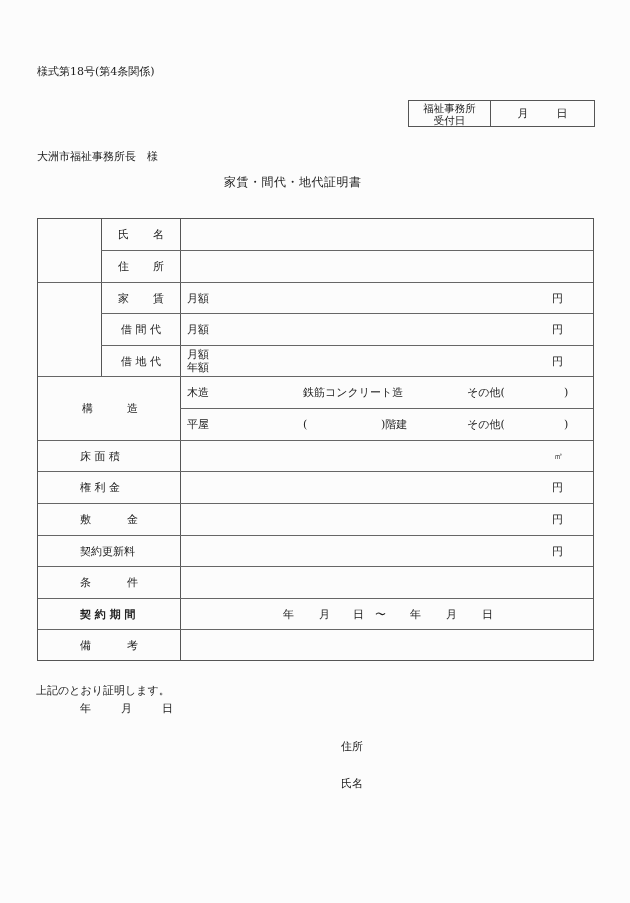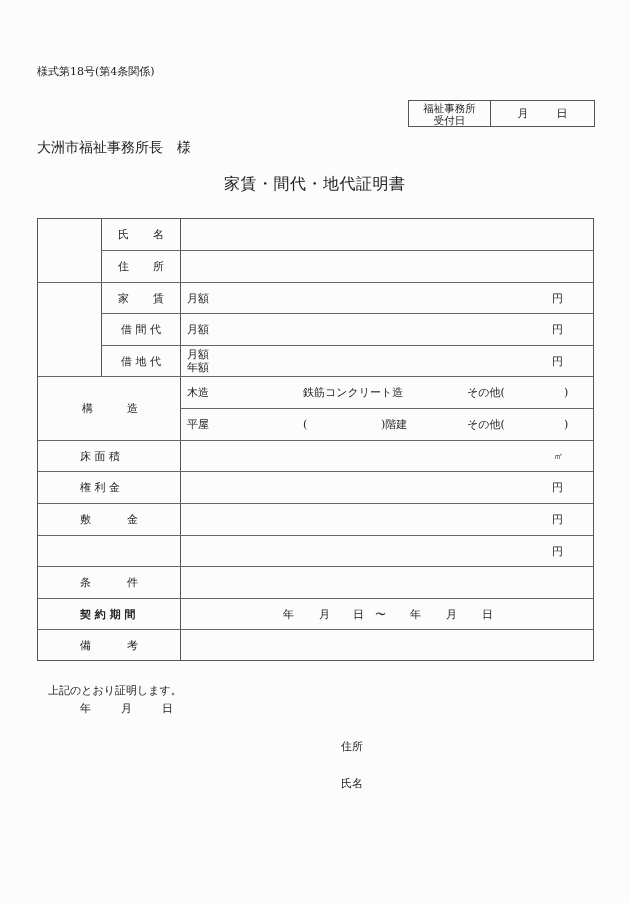--- a/index.html
+++ b/index.html
@@ -5,34 +5,34 @@
   html, body { margin: 0; padding: 0; background: #fcfcfc; }
   body { width: 630px; height: 903px; position: relative; overflow: hidden;
          font-family: "DejaVu Serif", "Liberation Serif", serif; color: #222; font-size: 11px; }
   .abs { position: absolute; white-space: nowrap; }
   .form-no { left: 37px; top: 64px; font-size: 11px; }
   .recv-box { position: absolute; left: 408px; top: 100px; width: 187px; height: 27px;
               border: 1px solid #555; display: flex; box-sizing: border-box; }
   .recv-label { width: 82px; border-right: 1px solid #555; text-align: center;
                 font-size: 10.5px; line-height: 12px; padding-top: 1px; box-sizing: border-box; }
   .recv-date { flex: 1; display: flex; align-items: center; justify-content: center; gap: 28px; font-size: 11px; }
-  .addressee { left: 37px; top: 139px; font-size: 14px; }
-  .title { left: 224px; top: 174px; font-size: 16px; letter-spacing: 0.5px; }
+  .addressee { left: 37px; top: 149px; font-size: 11px; }
+  .title { left: 224px; top: 174px; font-size: 12px; letter-spacing: 0.5px; }
 
   .grid { position: absolute; left: 37px; top: 218px; width: 557px; height: 443px;
           border: 1px solid #555; box-sizing: border-box; }
   .cell { position: absolute; box-sizing: border-box; display: flex; align-items: center; font-size: 11px; }
   .hl { position: absolute; height: 0; border-top: 1px solid #666; }
   .vl { position: absolute; width: 0; border-left: 1px solid #555; }
   .jl { justify-content: space-between; }
   .center { justify-content: center; }
   .yen { position: absolute; right: 30px; font-size: 11px; }
   .two { flex-direction: column; align-items: flex-start; justify-content: center; line-height: 13px; }
 
-  .cert { left: 48px; top: 683px; font-size: 11px; }
+  .cert { left: 36px; top: 683px; font-size: 11px; }
   .date-row { left: 80px; top: 701px; font-size: 11px; display: flex; gap: 30px; }
   .sig-addr { left: 341px; top: 739px; font-size: 11px; }
   .sig-name { left: 341px; top: 776px; font-size: 11px; }
 </style>
 </head>
 <body>
 
 <div class="abs form-no">様式第18号(第4条関係)</div>
 
 <div class="recv-box">
@@ -131,20 +131,21 @@
   </div>
 
   <div class="cell jl" style="left:42px; top:285px; width:58px; height:31px;">
     <span>敷</span>
     <span>金</span>
   </div>
   <div class="cell" style="left:143px; top:285px; width:412px; height:31px;">
     <span class="yen">円</span>
   </div>
 
+  <div class="cell" style="left:42px; top:317px; width:100px; height:30px;">契約更新料</div>
   <div class="cell" style="left:143px; top:317px; width:412px; height:30px;">
     <span class="yen">円</span>
   </div>
 
   <div class="cell jl" style="left:42px; top:348px; width:58px; height:31px;">
     <span>条</span>
     <span>件</span>
   </div>
   <div class="cell" style="left:143px; top:348px; width:412px; height:31px;"></div>
 

